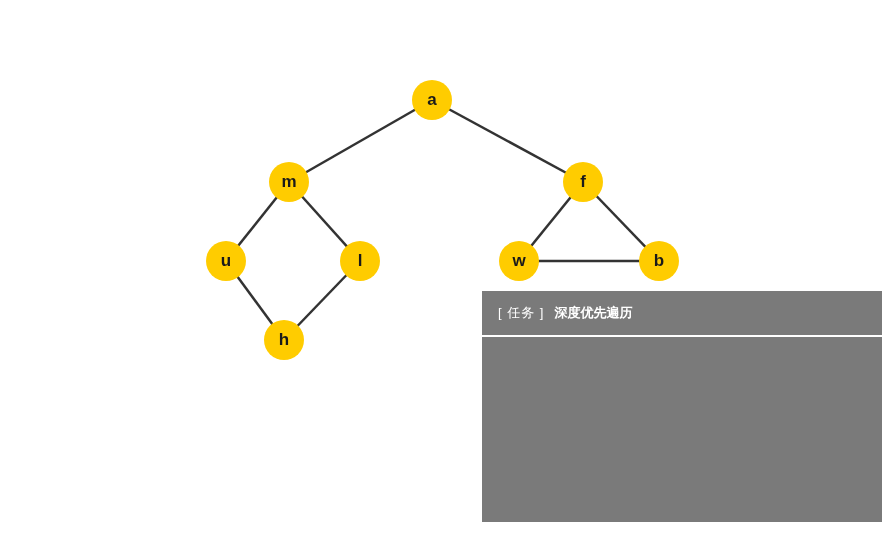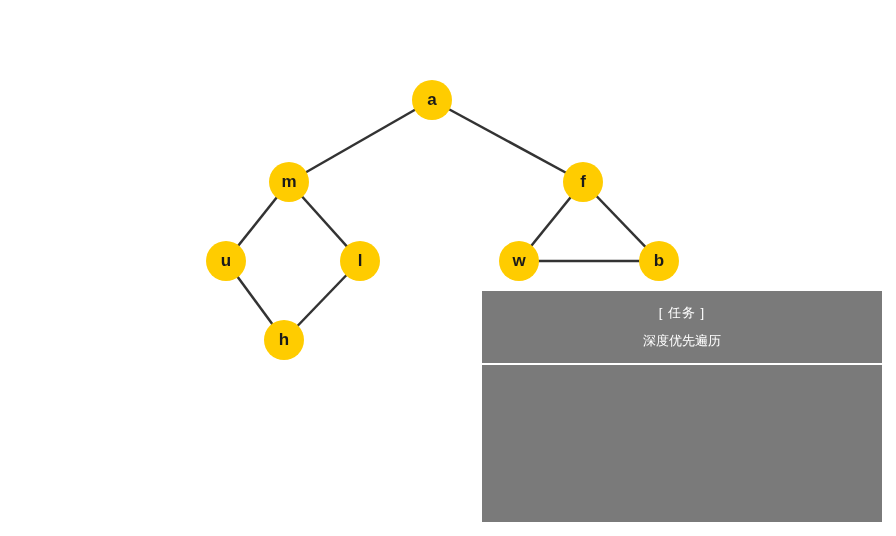--- a/index.html
+++ b/index.html
@@ -47,28 +47,27 @@
     gap: 2px;
   }
   .task-header {
     background: #7a7a7a;
     color: #ffffff;
     font-size: 13px;
     padding: 13px 16px;
     display: flex;
     align-items: center;
     gap: 10px;
-    flex-direction: column;
   }
   .task-label {
     font-weight: normal;
     letter-spacing: 1px;
   }
   .task-title {
-    font-weight: normal;
+    font-weight: bold;
   }
   .task-body {
     flex: 1;
     background: #7a7a7a;
   }
 </style>
 </head>
 <body>
 
 <div class="graph-container">

